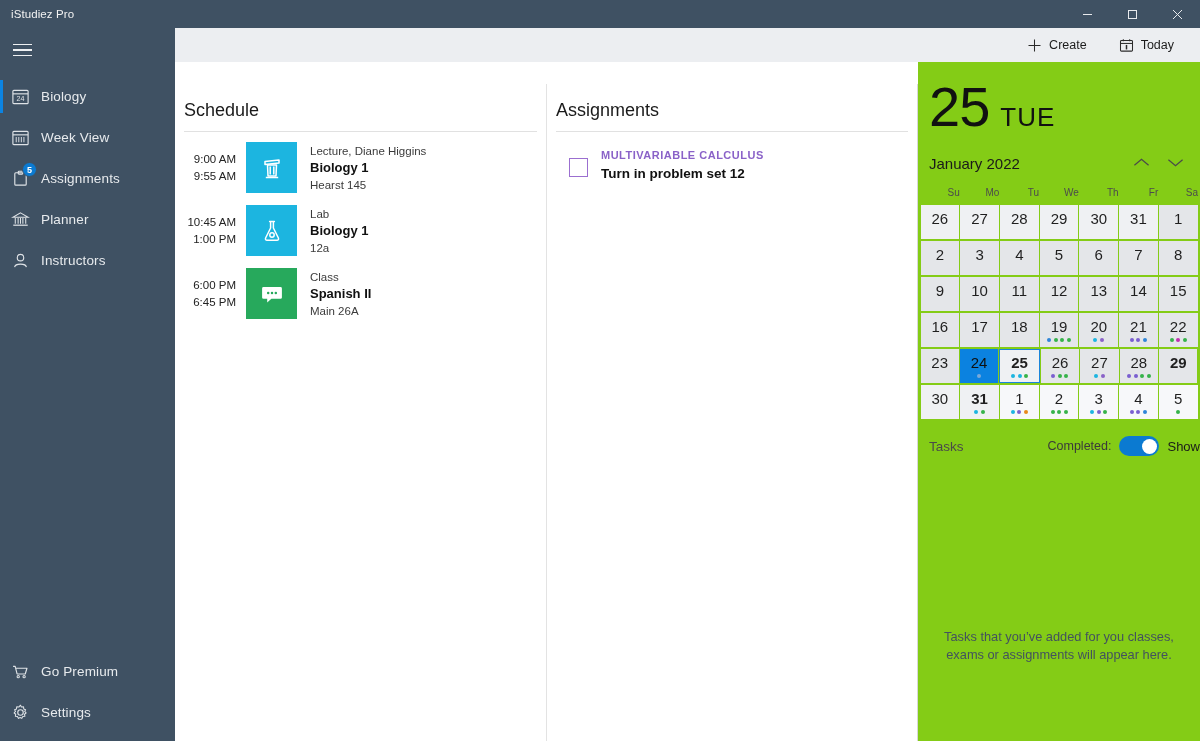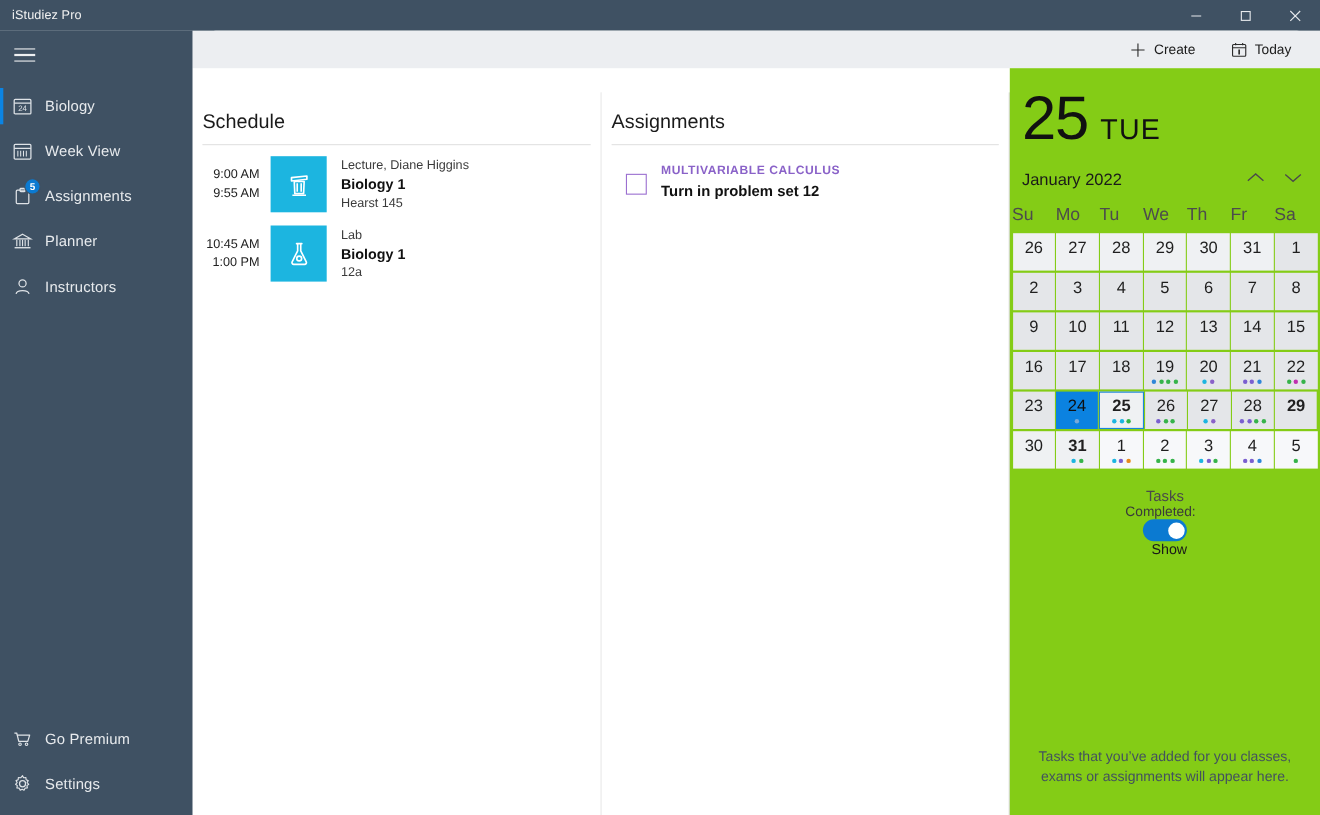--- a/index.html
+++ b/index.html
@@ -115,37 +115,37 @@
   .rp-dayname { font-size: 26px; color: #111; letter-spacing: 1px; padding-left: 11px; font-weight: 400; }
   .rp-month {
     display: flex; align-items: center; padding: 14px 8px 8px 11px;
   }
   .rp-month-label { font-size: 15px; color: #1a1a1a; flex: 1 1 auto; }
   .chev { width: 34px; height: 26px; display: flex; align-items: center; justify-content: center; color: #4a4a4a; }
 
   .cal { padding: 0 2px; }
   .cal-row { display: flex; }
   .cal-dow {
-    flex: 1 1 0; text-align: left; font-size: 16px; color: #4c4c4c; padding: 3px 0 6px 0;
+    flex: 1 1 0; text-align: right; font-size: 10px; color: #4c4c4c; padding: 3px 0 6px 0;
   }
   .cal-cell {
     flex: 1 1 0; height: 34px; margin: 1px .5px; display: flex; flex-direction: column;
     align-items: center; justify-content: center; position: relative;
     background: #e4e6e9; font-size: 15px; color: #1f1f1f;
   }
   .cal-cell.alt { background: #eff1f3; }
   .cal-cell.other { background: #f7f8fa; }
   .cal-cell.bold { font-weight: bold; }
   .cal-cell.selected { background: #0b82e0; color: #0f0f0f; }
   .cal-cell.today { background: #eff1f3; border: 1.6px solid #1a85da; font-weight: bold; }
   .cal-num { line-height: 18px; }
   .dots { display: flex; gap: 2.5px; height: 5px; align-items: center; margin-top: 1px; }
   .dot { width: 4px; height: 4px; border-radius: 50%; }
 
-  .tasks-head { display: flex; align-items: center; padding: 16px 11px 12px 11px; flex-direction: column; }
+  .tasks-head { display: flex; align-items: center; padding: 16px 0 12px 11px; }
   .tasks-label { font-size: 13.5px; color: #4a4a4a; flex: 1 1 auto; }
   .completed-label { font-size: 12.5px; color: #3a3a3a; padding-right: 8px; }
   .toggle {
     width: 40px; height: 20px; border-radius: 10px; background: #0b7ad1; position: relative;
   }
   .toggle .knob {
     position: absolute; right: 2.5px; top: 2.5px; width: 15px; height: 15px; border-radius: 50%; background: #fff;
   }
   .show-label { font-size: 13px; color: #1a1a1a; padding-left: 8px; }
 
@@ -346,20 +346,39 @@
                   <circle cx="14" cy="18" r="2.2"></circle>
                 </svg>
               </div>
               <div class="ev-text">
                 <span class="ev-kind">Lab</span>
                 <span class="ev-title">Biology 1</span>
                 <span class="ev-loc">12a</span>
               </div>
             </div>
 
+            <div class="ev">
+              <div class="ev-time">
+                <span>6:00 PM</span>
+                <span>6:45 PM</span>
+              </div>
+              <div class="ev-ico" style="background:#27a95c">
+                <svg width="28" height="28" viewBox="0 0 28 28">
+                  <path d="M5.5 7 H22.5 A1.4 1.4 0 0 1 23.9 8.4 V17.4 A1.4 1.4 0 0 1 22.5 18.8 H13.4 L9.2 22.6 V18.8 H5.5 A1.4 1.4 0 0 1 4.1 17.4 V8.4 A1.4 1.4 0 0 1 5.5 7 Z" fill="#ffffff"></path>
+                  <circle cx="10.2" cy="13" r="1.25" fill="#27a95c"></circle>
+                  <circle cx="14" cy="13" r="1.25" fill="#27a95c"></circle>
+                  <circle cx="17.8" cy="13" r="1.25" fill="#27a95c"></circle>
+                </svg>
+              </div>
+              <div class="ev-text">
+                <span class="ev-kind">Class</span>
+                <span class="ev-title">Spanish II</span>
+                <span class="ev-loc">Main 26A</span>
+              </div>
+            </div>
 
           </div>
         </div>
 
         <div class="pane pane-assign">
           <div class="pane-head">Assignments</div>
           <div class="pane-rule"></div>
           <div class="pane-body">
             <div class="as-row">
               <div class="as-check"></div>

